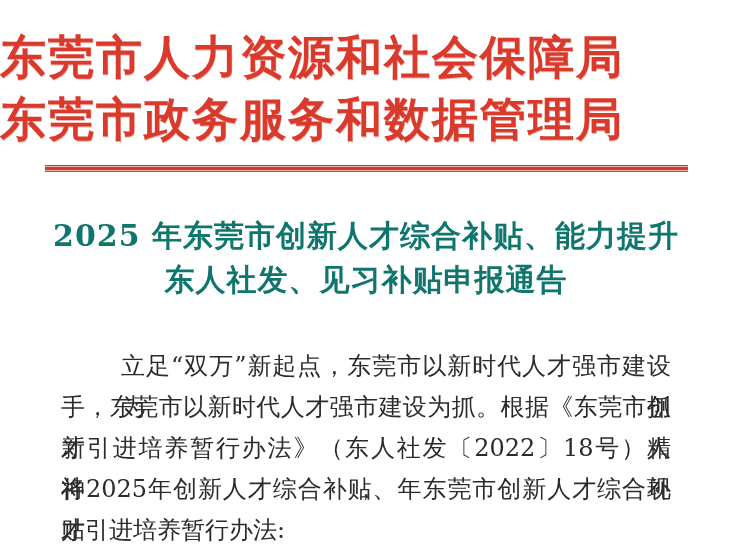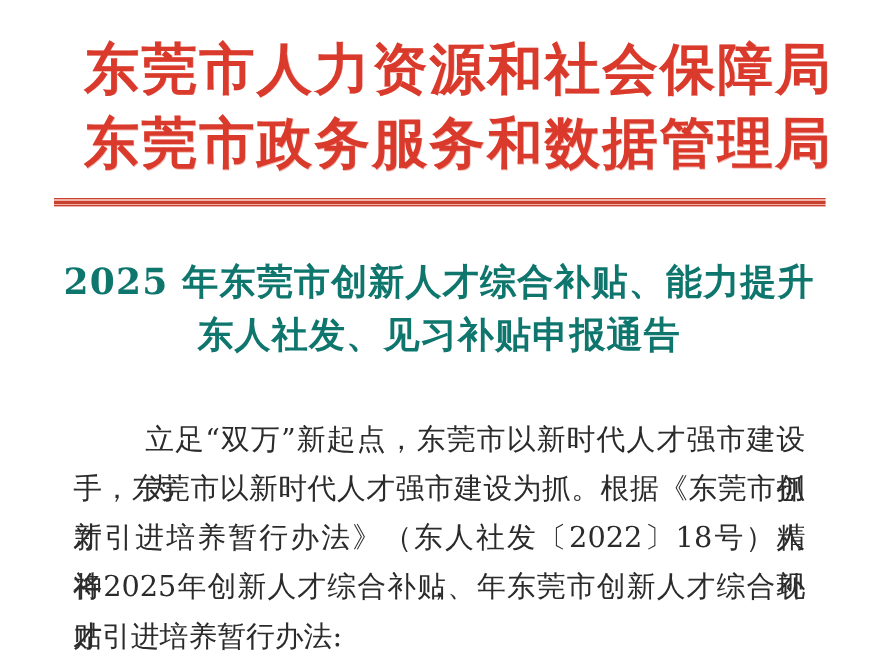--- a/index.html
+++ b/index.html
@@ -10,24 +10,23 @@
     width: 732px;
     height: 556px;
     background: #ffffff;
     overflow: hidden;
     font-family: "DejaVu Serif", "Liberation Serif", serif;
   }
 
   
   .issuer-header {
     margin-top: 26px;
-    text-align: center;
+    text-align: left;
     color: #d93a2b;
     font-weight: bold;
-    padding-left: 32px;
   }
   .issuer-line {
     font-size: 46px;
     line-height: 62px;
     letter-spacing: 2px;
     white-space: nowrap;
     text-shadow: 0.5px 0.5px 0 rgba(217, 58, 43, 0.35);
   }
 
   

